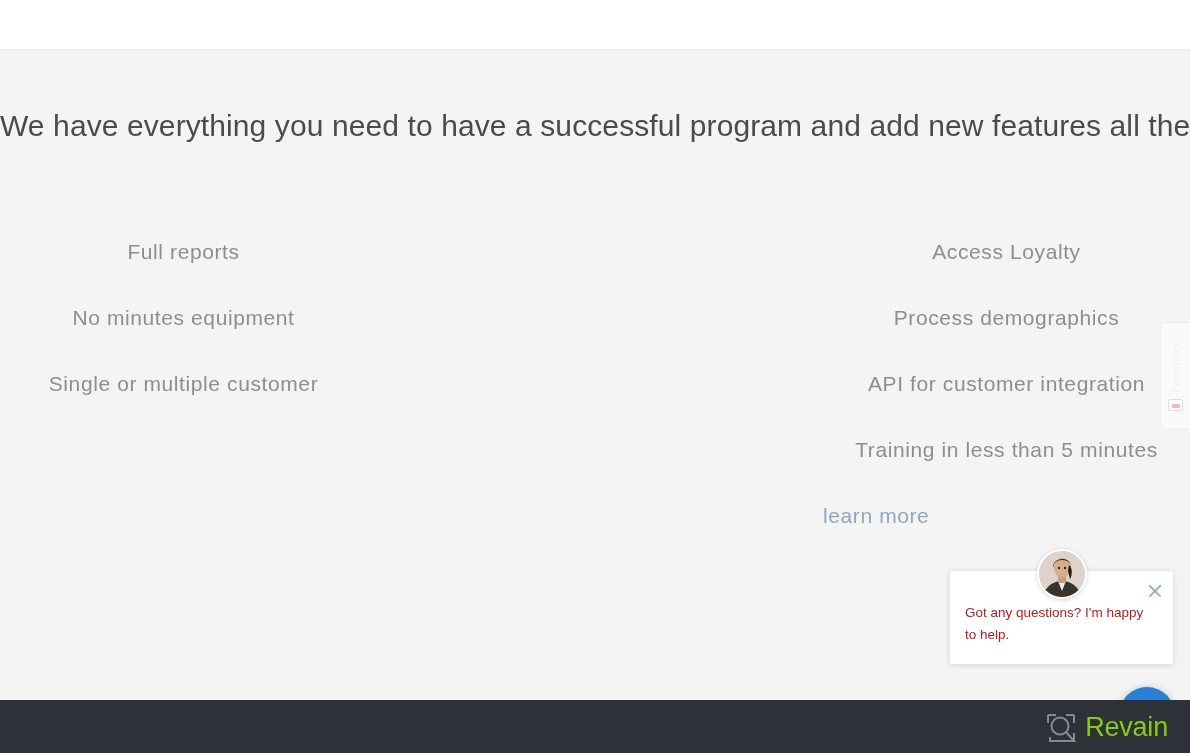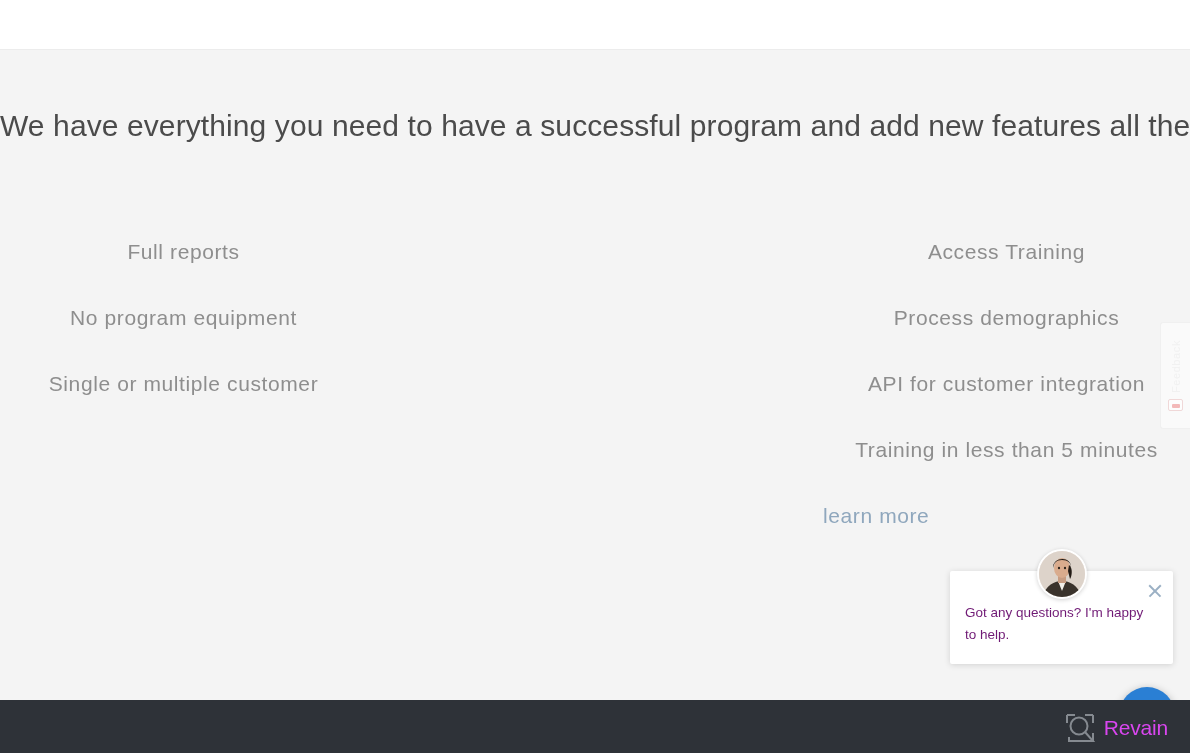--- a/index.html
+++ b/index.html
@@ -151,22 +151,22 @@
     gap: 9px;
   }
 
   .revain-mark {
     width: 30px;
     height: 30px;
     position: relative;
   }
 
   .revain-word {
-    font-size: 21px;
-    color: #d946ef;
+    font-size: 27px;
+    color: #84cc16;
     letter-spacing: -0.2px;
     font-weight: 400;
   }
 
   
   .chat-bubble {
     position: absolute;
     left: 950px;
     top: 571px;
     width: 223px;
@@ -176,21 +176,21 @@
     border-radius: 2px;
   }
 
   .chat-text {
     position: absolute;
     left: 15px;
     top: 31px;
     width: 186px;
     font-size: 13.5px;
     line-height: 22px;
-    color: #701a75;
+    color: #b91c1c;
   }
 
   .chat-close {
     position: absolute;
     right: 10px;
     top: 12px;
     width: 16px;
     height: 16px;
     cursor: pointer;
   }
@@ -237,26 +237,26 @@
 <div class="topbar"></div>
 
 <div class="content">
 
   <h1 class="headline">We have everything you need to have a successful program and add new features all the time...</h1>
 
   <div class="columns">
 
     <div class="col col-left">
       <div class="feature">Full reports</div>
-      <div class="feature">No program equipment</div>
+      <div class="feature">No minutes equipment</div>
       <div class="feature">Single or multiple customer</div>
     </div>
 
     <div class="col col-right">
-      <div class="feature">Access Training</div>
+      <div class="feature">Access Loyalty</div>
       <div class="feature">Process demographics</div>
       <div class="feature">API for customer integration</div>
       <div class="feature">Training in less than 5 minutes</div>
       <a class="feature-link">learn more</a>
     </div>
 
   </div>
 </div>
 
 <div class="feedback-tab">

